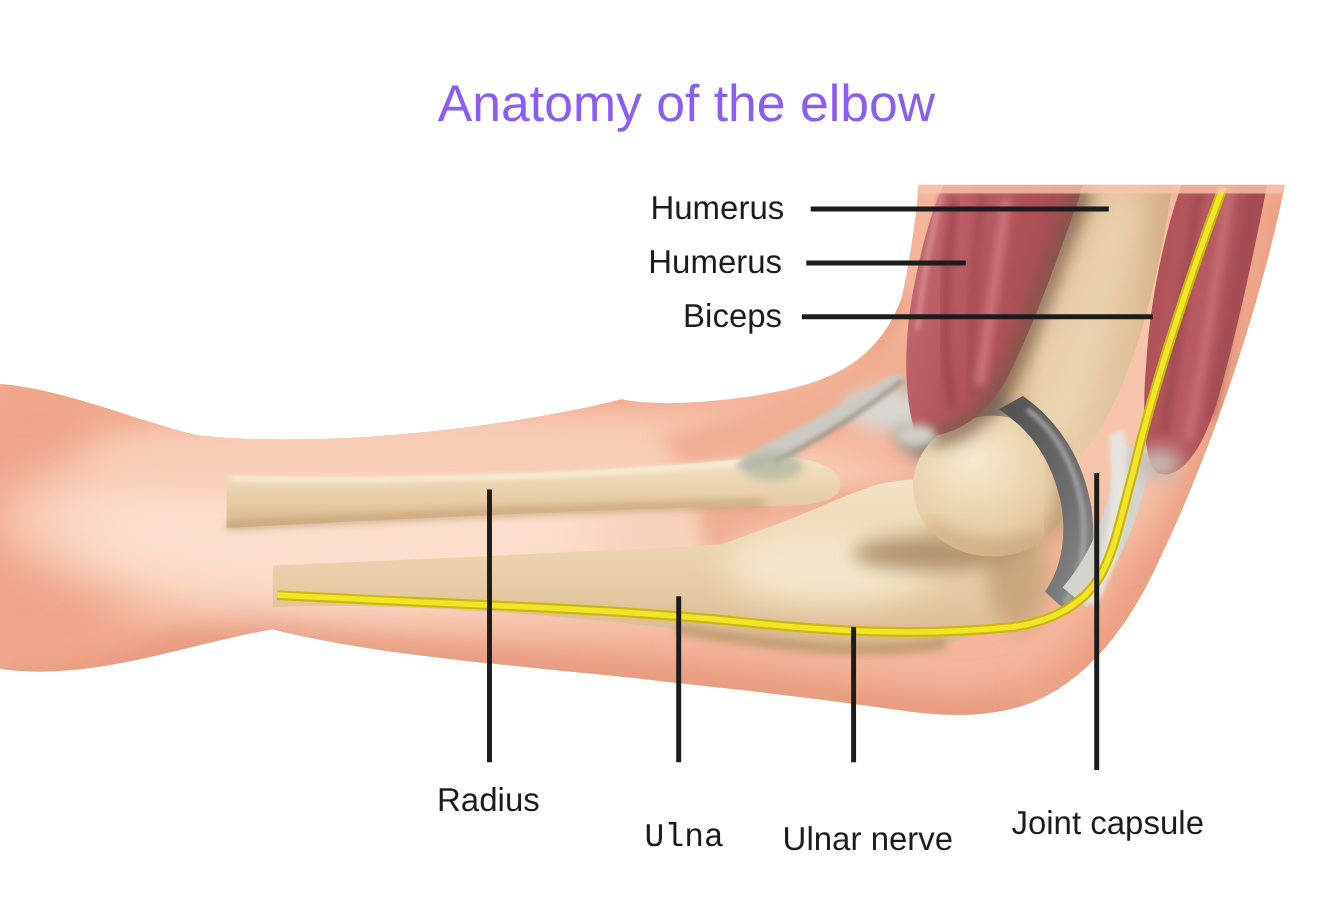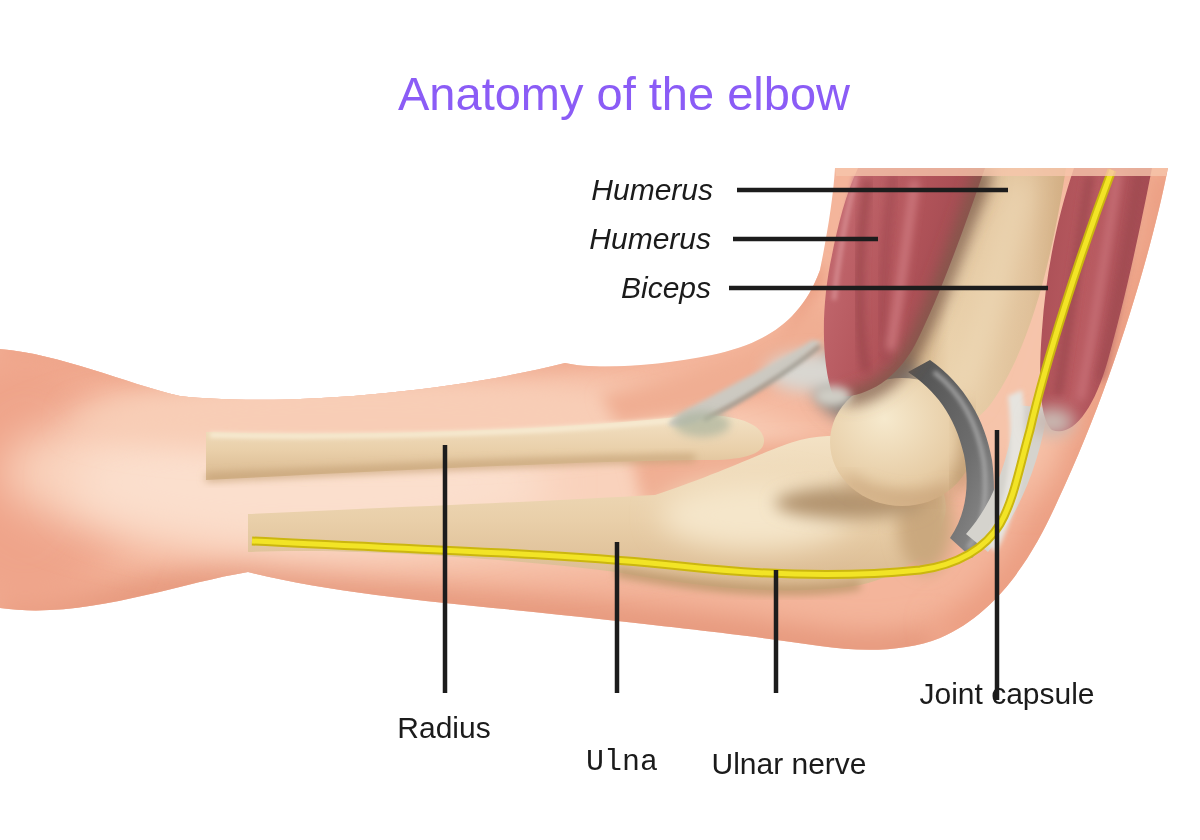--- a/index.html
+++ b/index.html
@@ -21,29 +21,29 @@
     letter-spacing:0px;
     margin-left:36px;
   }
   .lbl{
     position:absolute;
     font-size:30px;
     line-height:36px;
     color:#1b1b1b;
     white-space:nowrap;
   }
-  .lbl.right{text-align:right;font-style:italic;}
+  .lbl.right{text-align:right;}
   .lbl.center{transform:translateX(-50%);}
   .lbl-humerus{right:487px;top:172px;}
   .lbl-biceps{right:489px;top:221px;}
   .lbl-triceps{right:489px;top:270px;}
   .lbl-radius{left:444px;top:710px;}
   .lbl-ulna{left:622px;top:744px;font-family:Liberation Mono, monospace;}
   .lbl-ulnar-nerve{left:789px;top:710px;margin-top:36px;}
-  .lbl-joint-capsule{left:1007px;top:676px;}
+  .lbl-joint-capsule{left:1007px;top:731px;}
 </style>
 </head>
 <body>
 
 <div class="canvas">
 
   <svg class="art" width="1200" height="840" viewBox="0 0 1200 840">
     <defs>
       <linearGradient id="gBone" x1="0" y1="0" x2="0" y2="1">
         <stop offset="0" stop-color="#f3e2c5"></stop>

